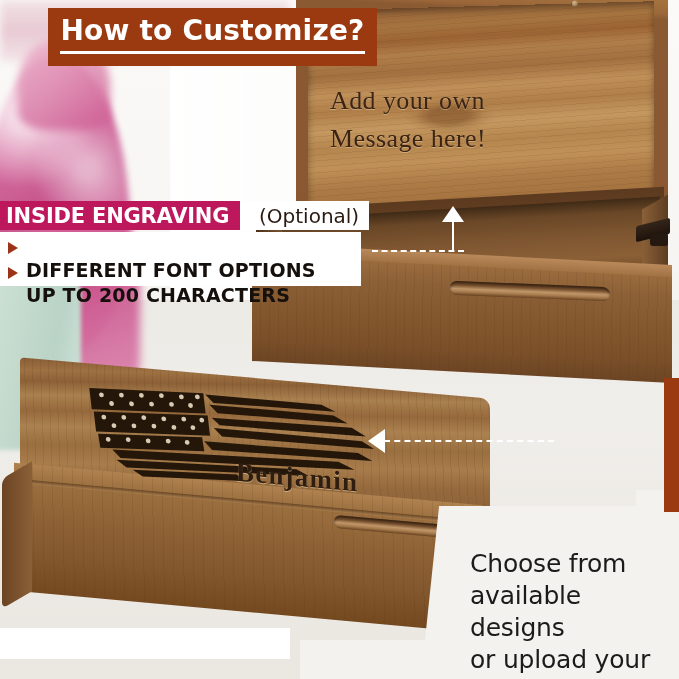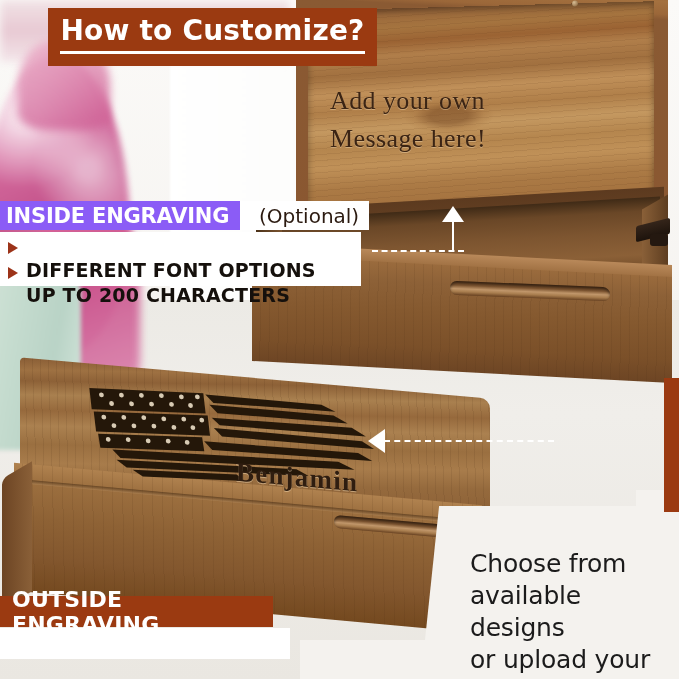--- a/index.html
+++ b/index.html
@@ -153,21 +153,21 @@
 
   
   .title-banner{position:absolute;left:0;top:8px;width:329px;height:58px;
         background:#9b3a11;display:flex;flex-direction:column;justify-content:center;
         align-items:center;box-sizing:border-box;padding:4px 10px 8px;margin-left:48px;}
   .title-text{color:#ffffff;font-size:28px;font-weight:bold;letter-spacing:.2px;
         font-family:"DejaVu Sans", sans-serif;line-height:30px;white-space:nowrap;}
   .title-rule{width:305px;height:3px;background:#ffffff;margin-top:5px;}
 
   .inside-bar{position:absolute;left:0px;top:201px;width:352px;height:29px;
-        background:#8b5cf6;display:flex;align-items:center;}
+        background:#be185d;display:flex;align-items:center;}
   .inside-bar .lbl{color:#ffffff;font-weight:bold;font-size:21px;padding-left:6px;
         font-family:"DejaVu Sans", sans-serif;letter-spacing:-.2px;}
   .inside-opt{position:absolute;left:240px;top:201px;width:129px;height:29px;
         background:#ffffff;display:flex;align-items:center;}
   .inside-opt span{color:#2b1a10;font-size:20px;padding-left:19px;
         font-family:"DejaVu Sans", sans-serif;}
 
   .inside-list{position:absolute;left:0px;top:232px;width:361px;height:54px;
         background:#ffffff;padding:3px 0 0 8px;box-sizing:border-box;}
   .li{display:flex;align-items:center;height:25px;}
@@ -340,18 +340,15 @@
   </div>
 
 
   <div class="choose">
     <div>Choose from</div>
     <div>available designs</div>
     <div>or upload your</div>
     <div>own design!</div>
   </div>
 
-  <div class="outside-bar">
-    <span>OUTSIDE ENGRAVING</span>
-  </div>
   <div class="outside-white"></div>
 
 </div>
 
 </body></html>

